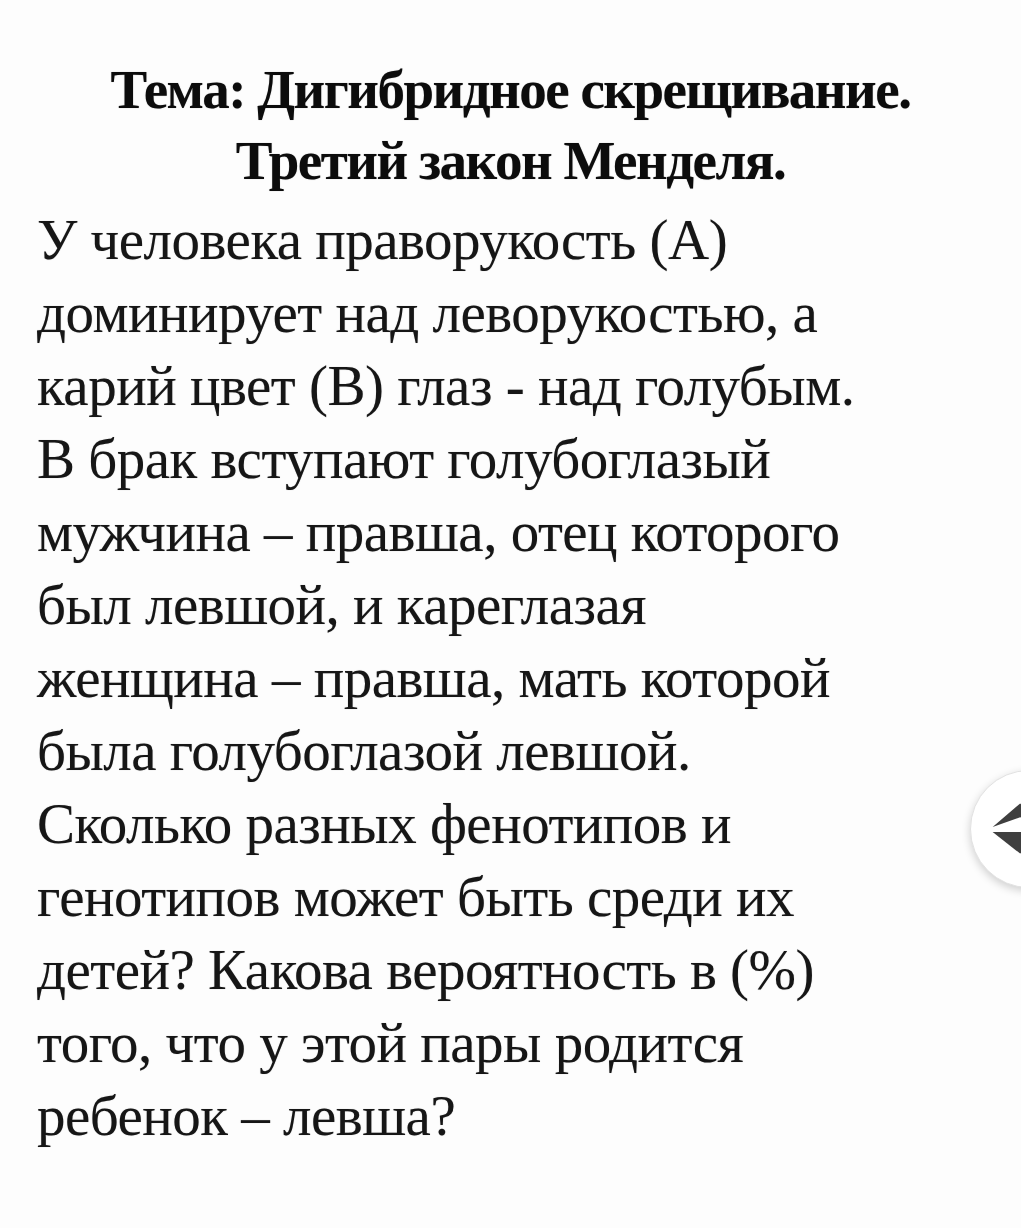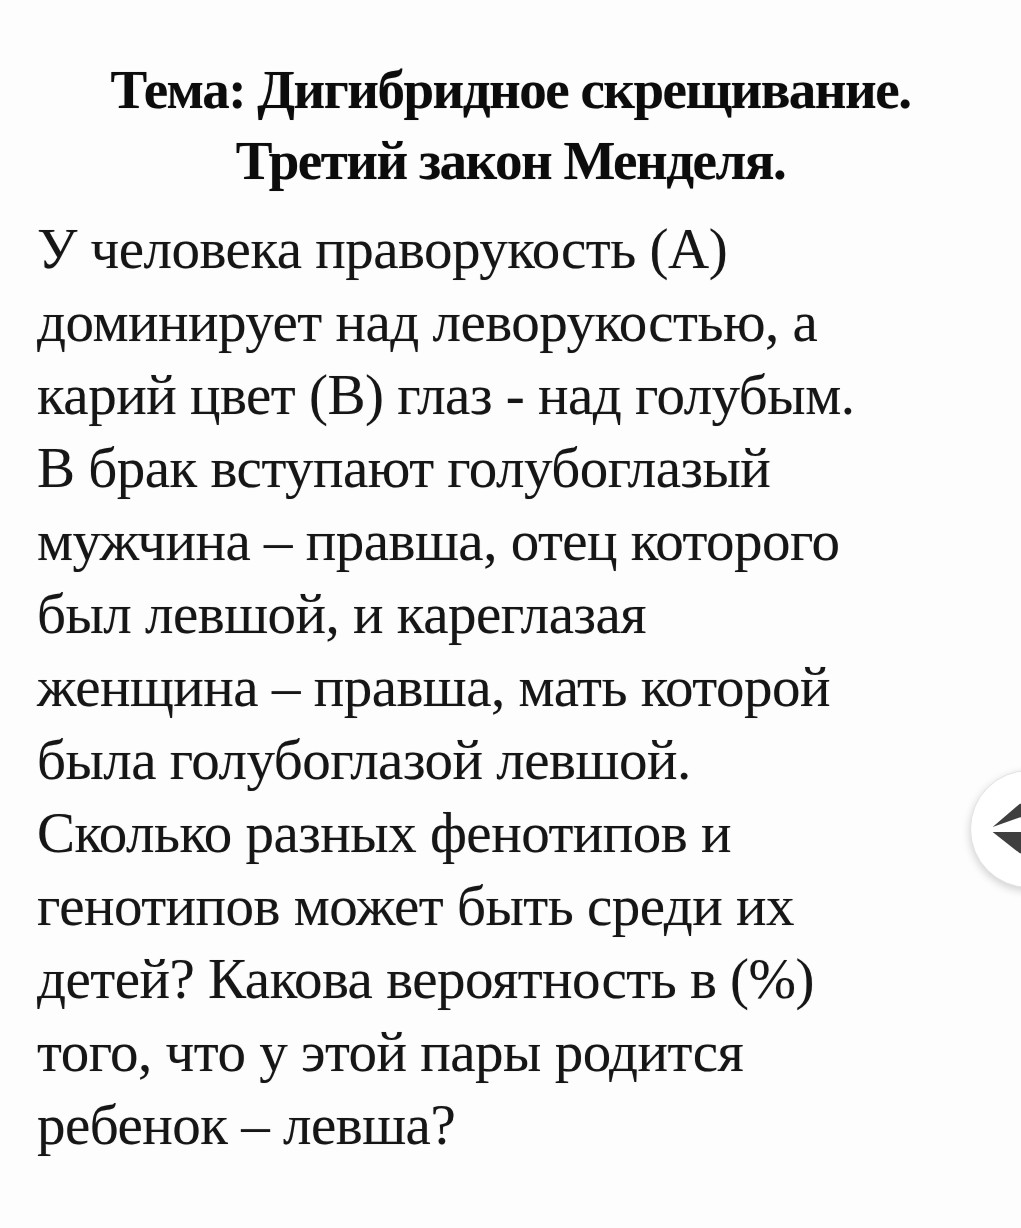--- a/index.html
+++ b/index.html
@@ -21,21 +21,21 @@
     text-align: center;
     font-weight: 700;
     font-size: 55px;
     line-height: 71px;
     letter-spacing: -1.5px;
     color: #0c0c0c;
     white-space: pre-line;
     text-shadow: 0 0 1px rgba(0,0,0,0.35);
   }
   .doc-body {
-    margin-top: 16px;
+    margin-top: 7px;
     padding-left: 37px;
     padding-right: 10px;
     font-size: 57px;
     line-height: 73px;
     letter-spacing: -0.5px;
     white-space: pre;
     color: #161616;
     text-shadow: 0 0 1px rgba(0,0,0,0.30);
   }
   .fab {

